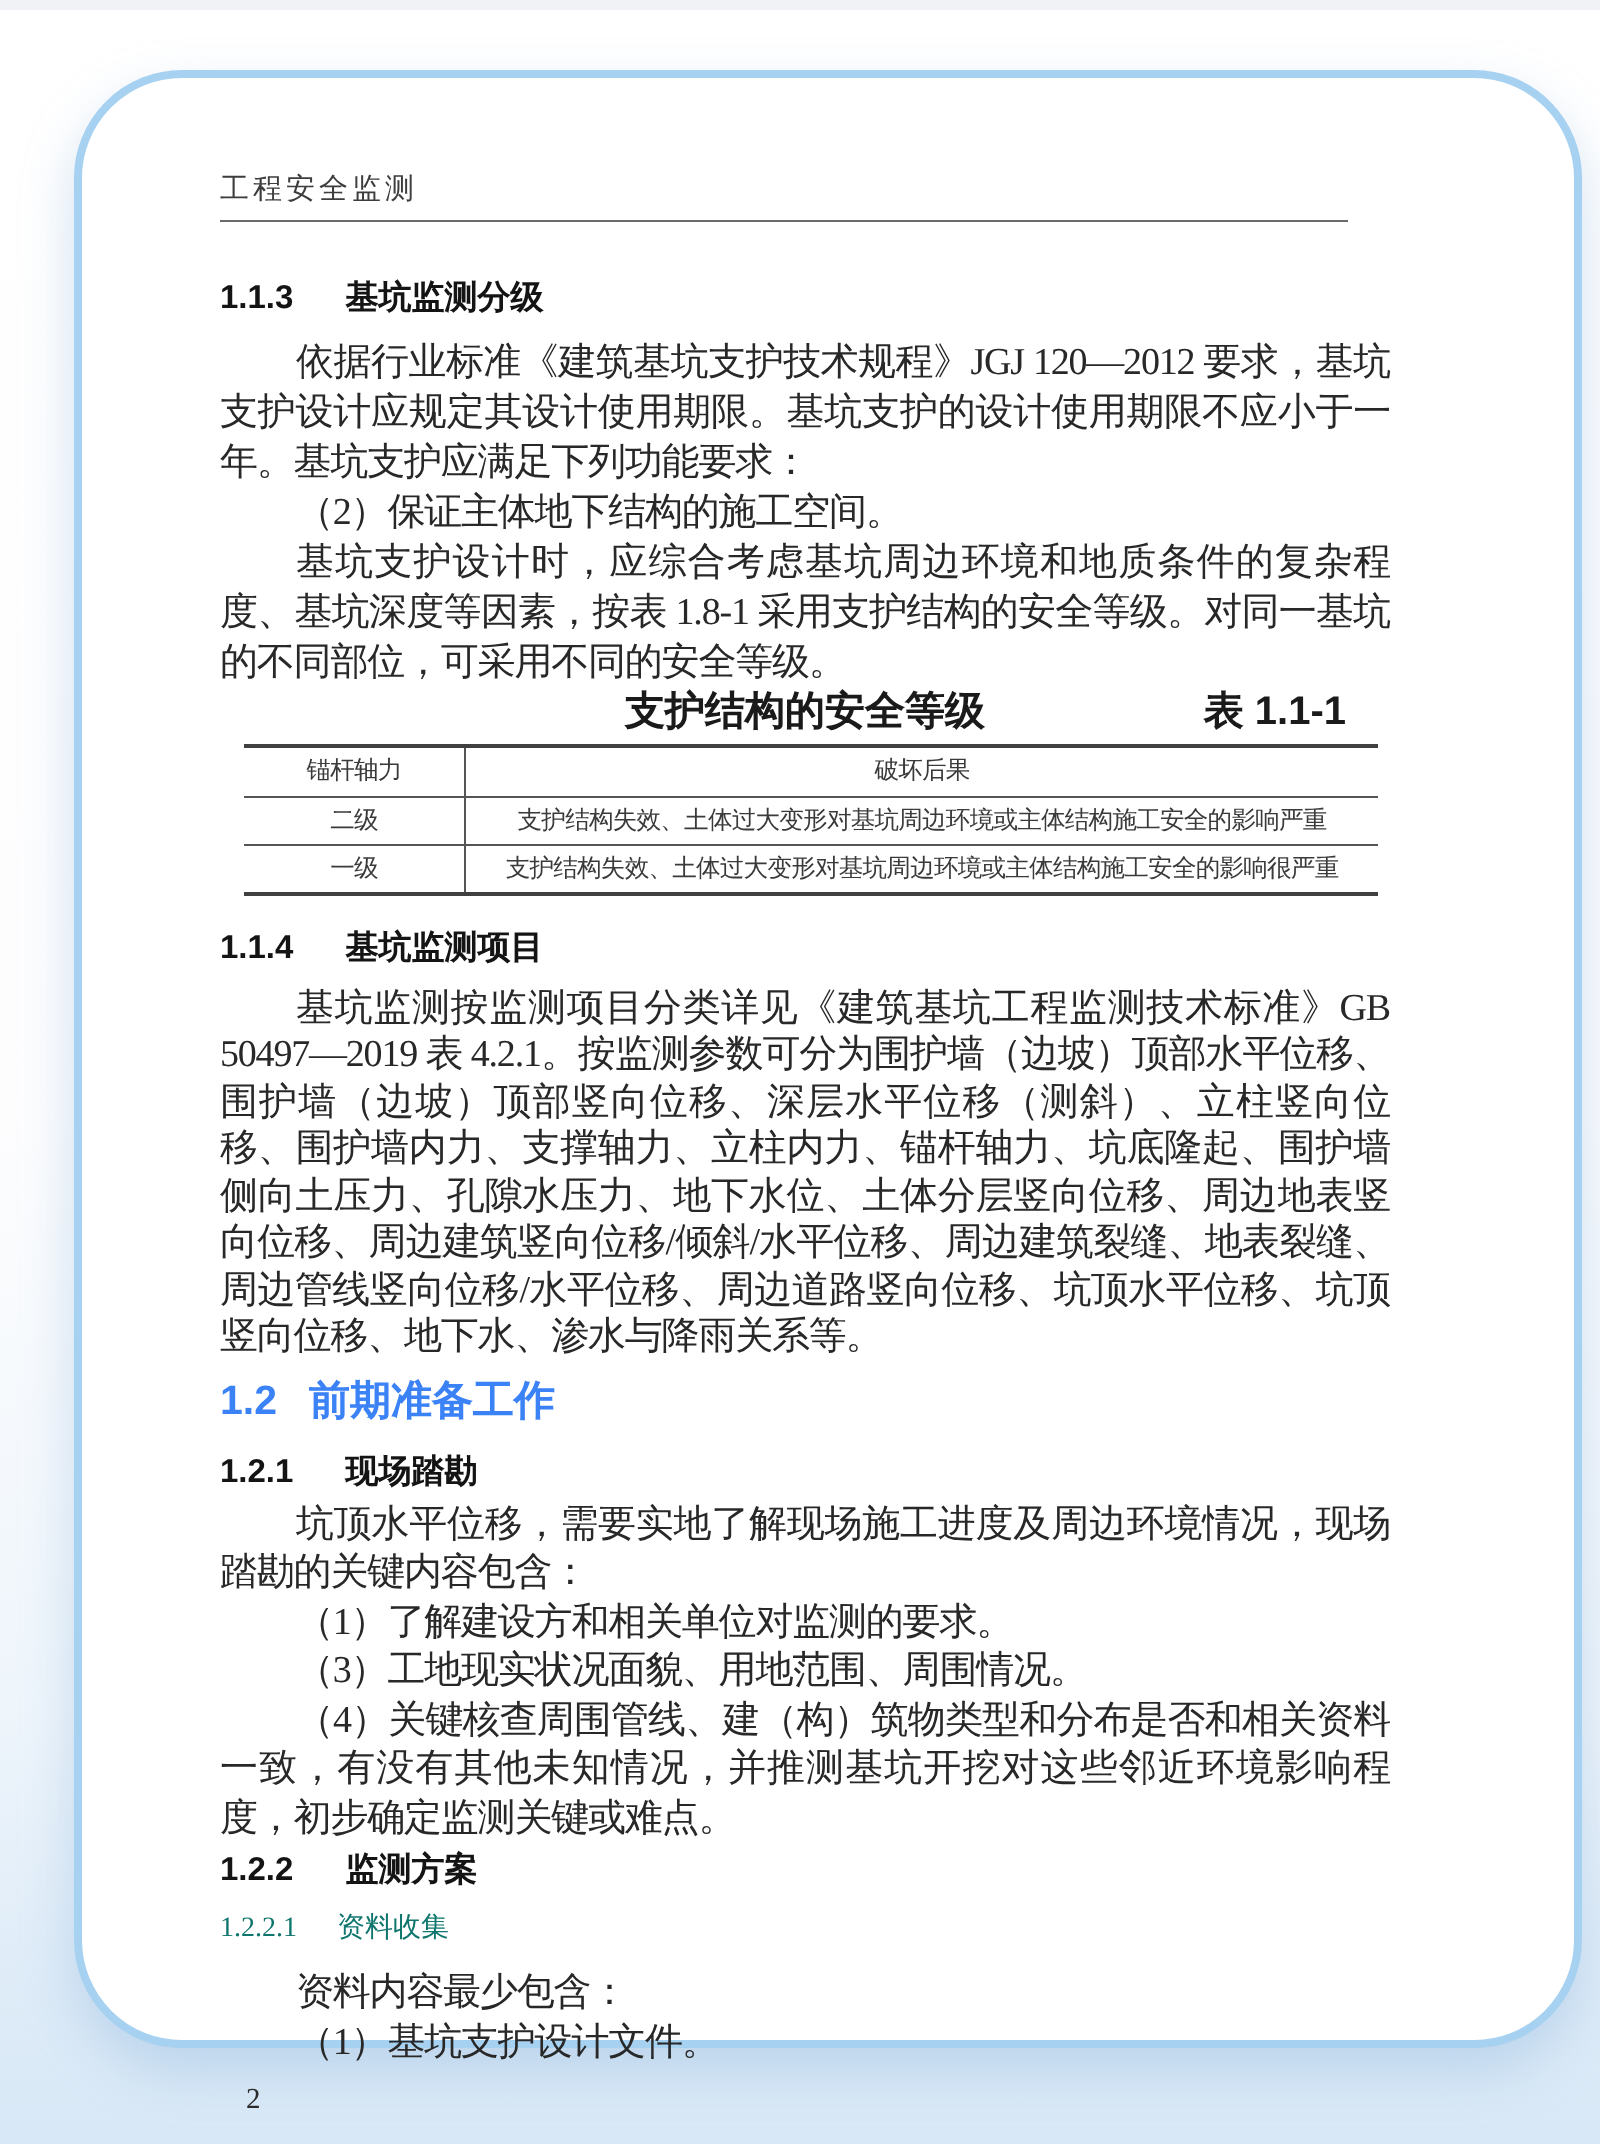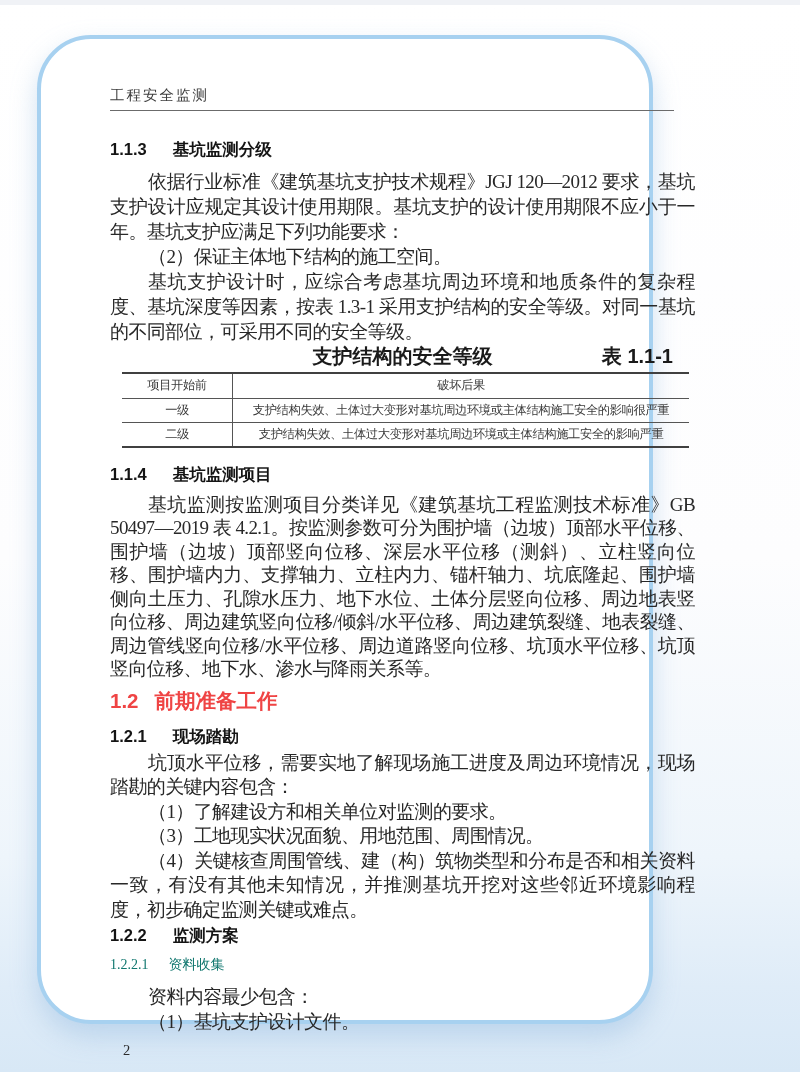--- a/index.html
+++ b/index.html
@@ -7,21 +7,21 @@
   body {
     font-family:"Liberation Serif", serif;
     background:linear-gradient(180deg,#ffffff 0%,#fdfdfe 52%,#eef5fb 80%,#dfecf8 92%,#d8e8f6 100%);
     position:relative;
   }
   .top-strip {
     position:absolute; top:0; left:0; width:800px; height:5px;
     background:#f0f2f6;
   }
   .page-card {
-    position:absolute; left:37px; top:35px; width:616px; height:989px;
+    position:absolute; left:37px; top:35px; width:754px; height:989px;
     background:#ffffff;
     border:4px solid #a7d1f0;
     border-radius:54px;
     box-shadow:0 12px 26px rgba(140,180,220,0.40);
   }
   .content {
     position:absolute; left:69px; top:46px; width:585px;
   }
   .running-header {
     font-size:14.5px; line-height:20px; color:#3d3d3d; letter-spacing:2px;
@@ -29,21 +29,21 @@
   .head-rule {
     margin-top:5px; width:564px; border-top:1px solid #6b6b6b; height:0;
   }
   .h3 {
     margin-top:27px; font-family:"Liberation Sans", sans-serif;
     font-weight:bold; font-size:16.5px; line-height:22px; color:#141414;
   }
   .h3 .num, .h2 .num, .h4 .num { margin-right:26px; }
   .h2 {
     margin-top:6px; font-family:"Liberation Sans", sans-serif;
-    font-weight:bold; font-size:20.5px; line-height:28px; color:#ef4444;
+    font-weight:bold; font-size:20.5px; line-height:28px; color:#3b82f6;
   }
   .h2 .num { margin-right:16px; }
   .h4 {
     margin-top:10px; font-size:14px; line-height:18px; color:#0f766e; font-weight:normal;
   }
   .h4 .num { margin-right:20px; }
   .body {
     font-size:19px; letter-spacing:-0.6px; line-height:25px;
     color:#282828; text-align:justify;
   }
@@ -92,42 +92,42 @@
     <div class="running-header">
       <span>工程安全监测</span>
     </div>
     <div class="head-rule"></div>
 
     <div class="h3">
       <span class="num">1.1.3</span><span>基坑监测分级</span>
     </div>
     <p class="body ind mt">依据行业标准《建筑基坑支护技术规程》JGJ 120—2012 要求，基坑支护设计应规定其设计使用期限。基坑支护的设计使用期限不应小于一年。基坑支护应满足下列功能要求：</p>
     <p class="body ind">（2）保证主体地下结构的施工空间。</p>
-    <p class="body ind">基坑支护设计时，应综合考虑基坑周边环境和地质条件的复杂程度、基坑深度等因素，按表 1.3-1 采用支护结构的安全等级。对同一基坑的不同部位，可采用不同的安全等级。</p>
+    <p class="body ind">基坑支护设计时，应综合考虑基坑周边环境和地质条件的复杂程度、基坑深度等因素，按表 1.8-1 采用支护结构的安全等级。对同一基坑的不同部位，可采用不同的安全等级。</p>
 
     <div class="tbl-caption">
       <span>支护结构的安全等级</span>
       <span class="tbl-label">表 1.1-1</span>
     </div>
     <div class="tbl-wrap">
       <table class="tbl">
         <thead>
           <tr>
-            <th class="c1">项目开始前</th>
+            <th class="c1">锚杆轴力</th>
             <th>破坏后果</th>
           </tr>
         </thead>
         <tbody>
           <tr>
+            <td class="c1">二级</td>
+            <td>支护结构失效、土体过大变形对基坑周边环境或主体结构施工安全的影响严重</td>
+          </tr>
+          <tr>
             <td class="c1">一级</td>
             <td>支护结构失效、土体过大变形对基坑周边环境或主体结构施工安全的影响很严重</td>
-          </tr>
-          <tr>
-            <td class="c1">二级</td>
-            <td>支护结构失效、土体过大变形对基坑周边环境或主体结构施工安全的影响严重</td>
           </tr>
         </tbody>
       </table>
     </div>
 
     <div class="h3 h114">
       <span class="num">1.1.4</span><span>基坑监测项目</span>
     </div>
     <p class="body ind tight">基坑监测按监测项目分类详见《建筑基坑工程监测技术标准》GB 50497—2019 表 4.2.1。按监测参数可分为围护墙（边坡）顶部水平位移、围护墙（边坡）顶部竖向位移、深层水平位移（测斜）、立柱竖向位移、围护墙内力、支撑轴力、立柱内力、锚杆轴力、坑底隆起、围护墙侧向土压力、孔隙水压力、地下水位、土体分层竖向位移、周边地表竖向位移、周边建筑竖向位移/倾斜/水平位移、周边建筑裂缝、地表裂缝、周边管线竖向位移/水平位移、周边道路竖向位移、坑顶水平位移、坑顶竖向位移、地下水、渗水与降雨关系等。</p>
 

